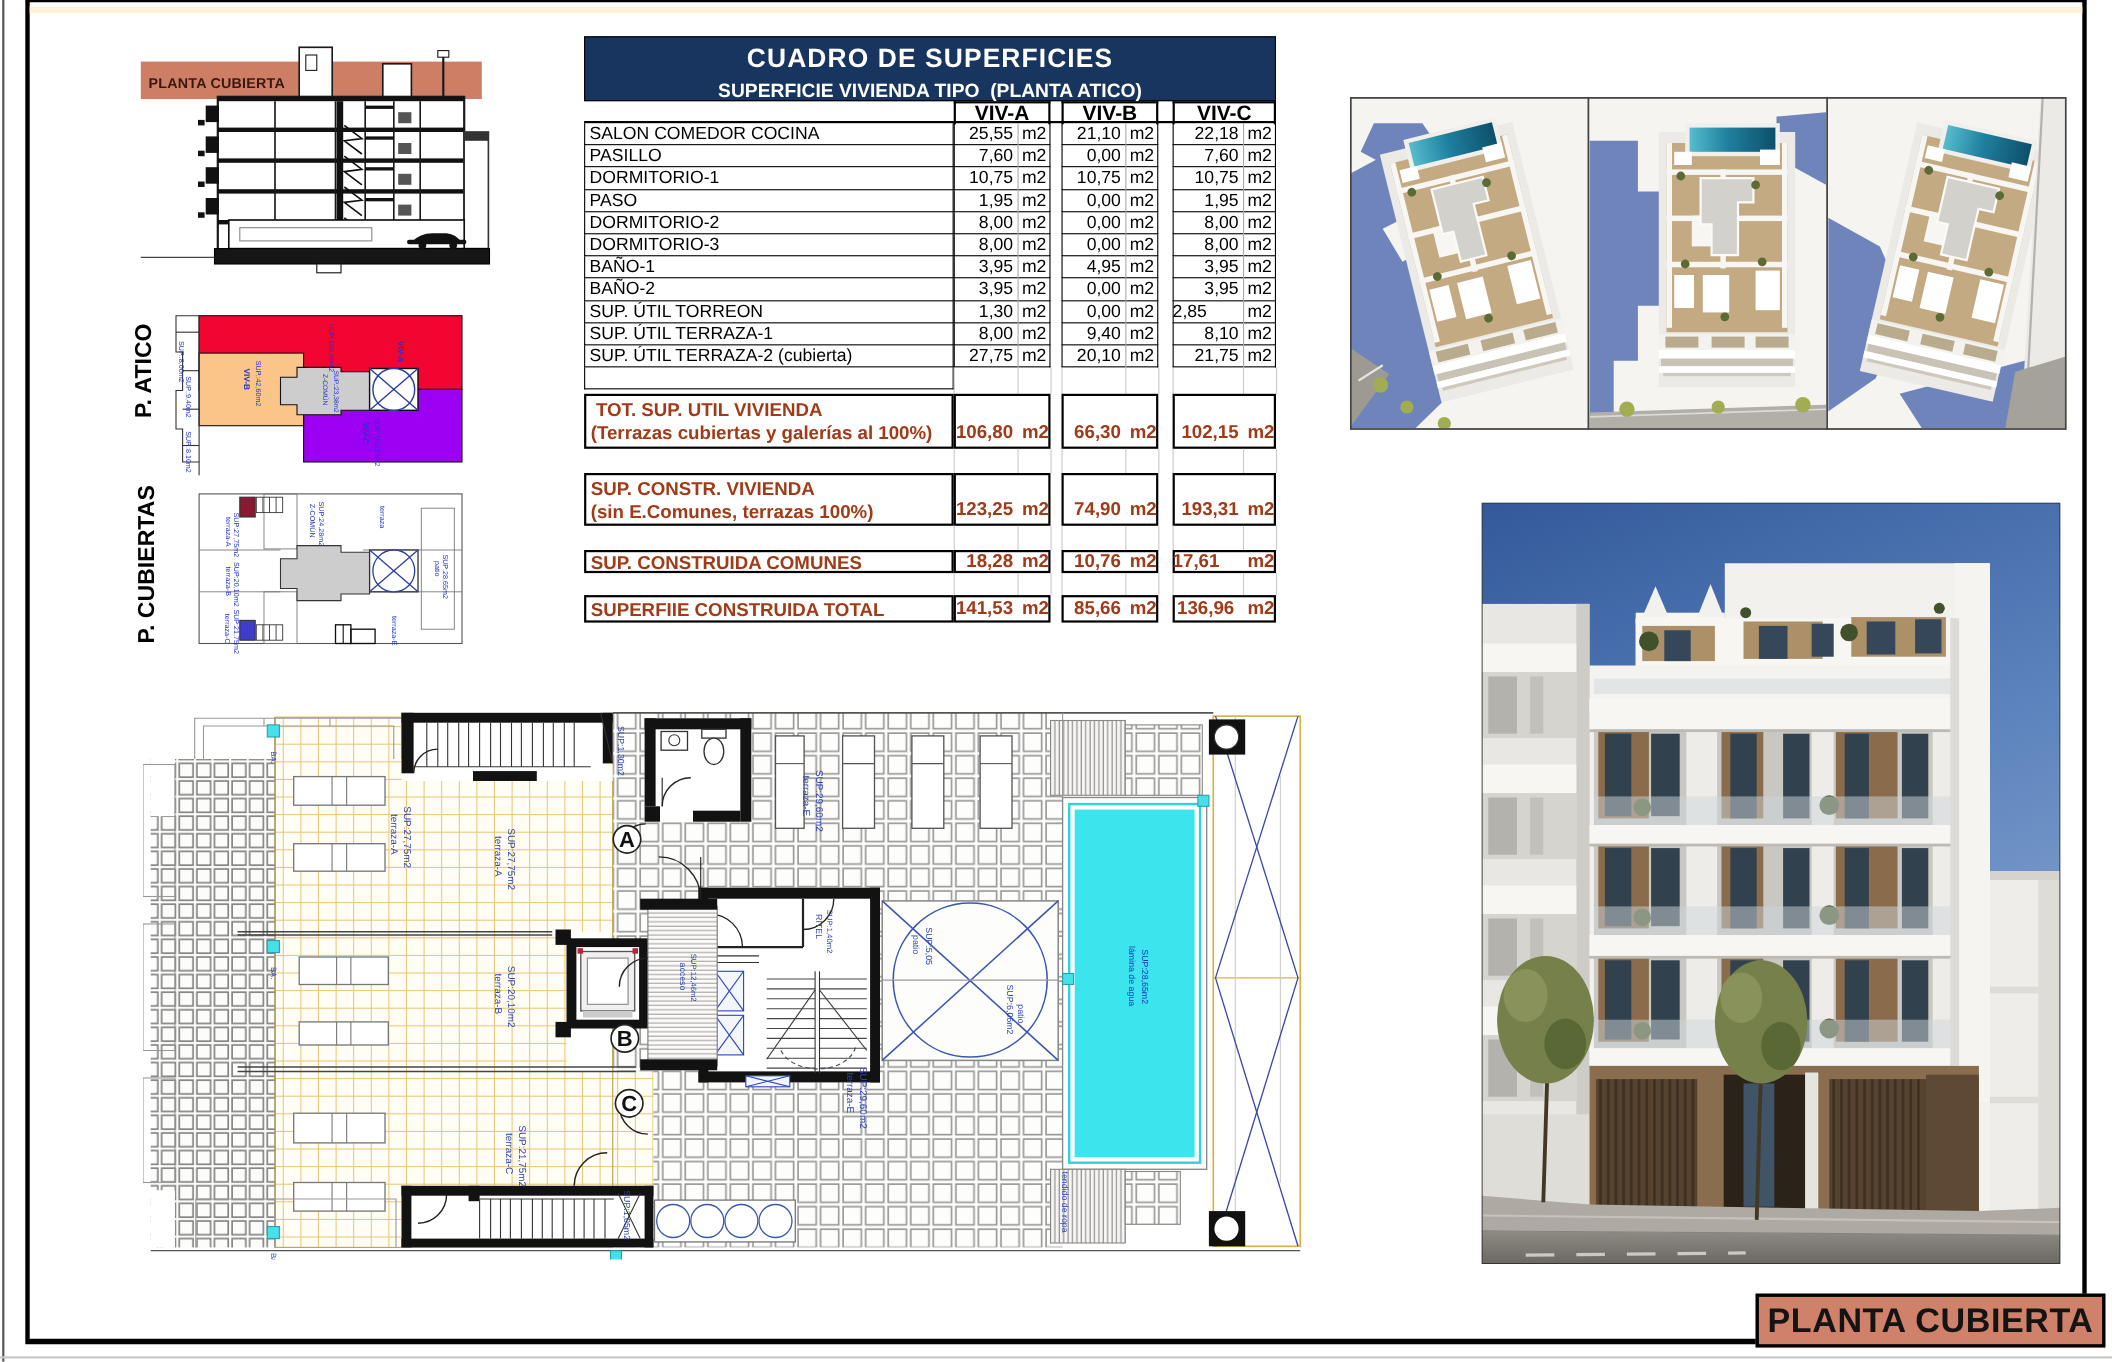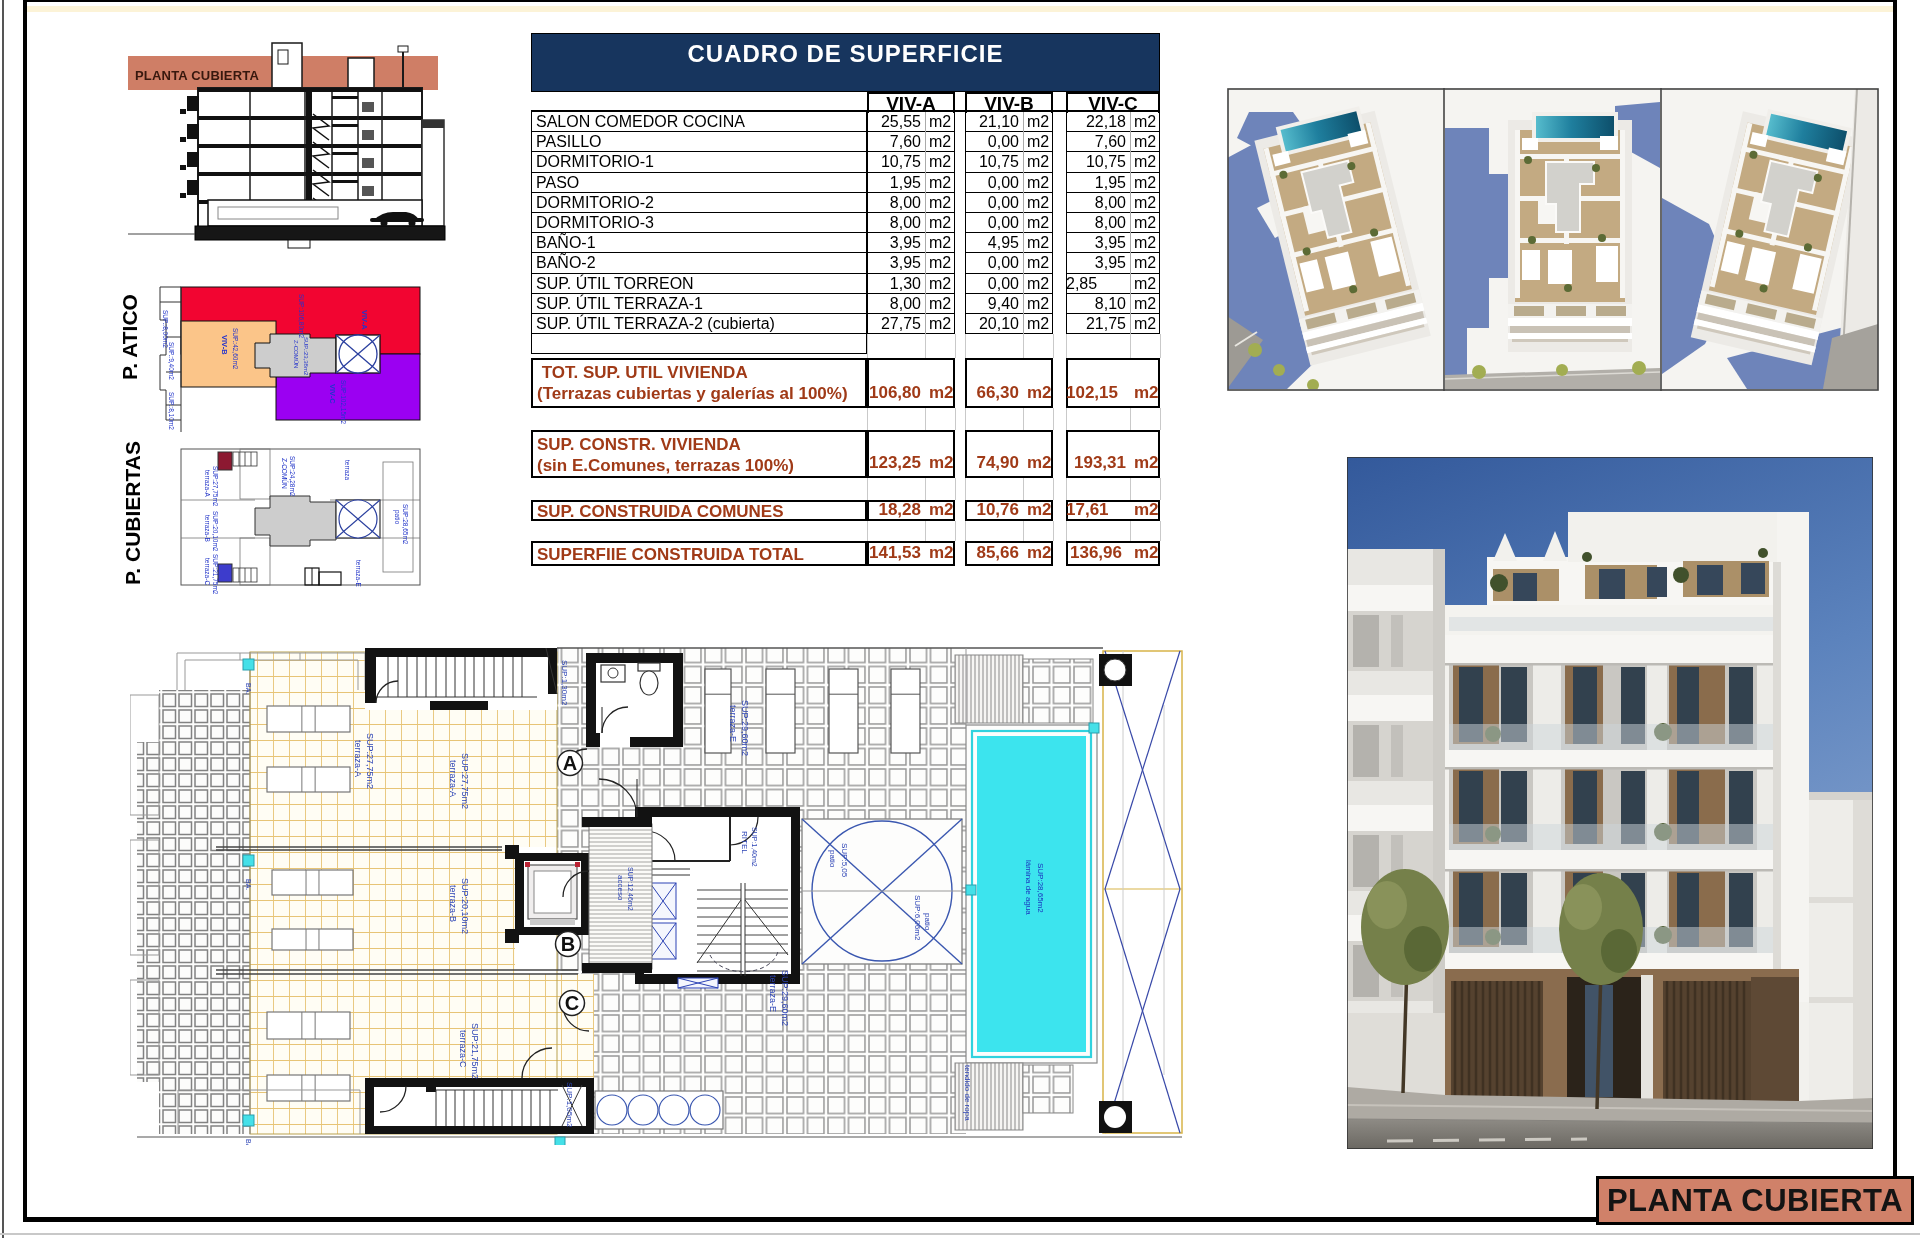--- a/index.html
+++ b/index.html
@@ -13,21 +13,22 @@
 <div class="abs" style="left:2px;top:0;width:2px;height:1238px;background:#555;"></div>
 
 <div class="abs" style="left:23px;top:0;width:1874px;height:1222px;border-style:solid;border-color:#000;border-width:2px 4px 5px 4px;box-sizing:border-box;"></div>
 
 <div class="abs" style="left:27px;top:6px;width:1866px;height:6px;background:#fcf3d7;"></div>
 
 <div class="abs" style="left:0;top:1233px;width:1920px;height:2px;background:#c8c8c8;"></div>
 
 <div class="abs" style="left:0;top:0;">
 <div class="abs" style="left:531px;top:33px;width:629px;height:59px;background:#17355e;border:1px solid #000;box-sizing:border-box;">
-<div style="text-align:center;color:#fff;font-weight:bold;font-size:24px;margin-top:6px;letter-spacing:1px;">CUADRO DE SUPERFICIE</div>
+<div style="text-align:center;color:#fff;font-weight:bold;font-size:24px;margin-top:6px;letter-spacing:1px;">CUADRO DE SUPERFICIES</div>
+<div style="text-align:center;color:#fff;font-weight:bold;font-size:17.5px;margin-top:4px;">SUPERFICIE VIVIENDA TIPO&nbsp; (PLANTA ATICO)</div>
 </div>
 <div class="abs" style="left:531px;top:92px;width:629px;height:20px;border-bottom:2px solid #000;box-sizing:border-box;"></div>
 <div class="abs" style="left:867px;top:92px;width:88px;height:21px;border:2px solid #000;border-bottom:none;box-sizing:border-box;text-align:center;font-weight:bold;font-size:19px;line-height:20px;">VIV-A</div>
 <div class="abs" style="left:965px;top:92px;width:88px;height:21px;border:2px solid #000;border-bottom:none;box-sizing:border-box;text-align:center;font-weight:bold;font-size:19px;line-height:20px;">VIV-B</div>
 <div class="abs" style="left:1066px;top:92px;width:94px;height:21px;border:2px solid #000;border-bottom:none;box-sizing:border-box;text-align:center;font-weight:bold;font-size:19px;line-height:20px;">VIV-C</div>
 <div class="abs" style="left:531px;top:112px;width:336px;height:20px;border:1px solid #000;border-top:none;box-sizing:border-box;font-size:16px;line-height:19px;padding-left:4px;white-space:nowrap;overflow:hidden;">SALON COMEDOR COCINA</div>
 <div class="abs" style="left:867px;top:112px;width:88px;height:20px;border:1px solid #000;border-top:none;box-sizing:border-box;"></div>
 <div class="abs" style="left:867px;top:112px;width:54px;height:20px;font-size:16px;line-height:19px;text-align:right;">25,55</div>
 <div class="abs" style="left:925px;top:112px;width:1px;height:20px;background:#aaa;"></div>
 <div class="abs" style="left:929px;top:112px;width:26px;height:20px;font-size:16px;line-height:19px;">m2</div>
@@ -180,21 +181,21 @@
     <div class="abs" style="left:1130px;top:334px;width:1px;height:24px;background:#c9c9c9;"></div>
     <div class="abs" style="left:1160px;top:334px;width:1px;height:24px;background:#c9c9c9;"></div>
 <div class="abs" style="left:531px;top:358px;width:336px;height:50px;border:2px solid #000;box-sizing:border-box;color:#a03a17;font-weight:bold;font-size:17px;padding:2px 0 0 4px;line-height:21px;white-space:nowrap;">&nbsp;TOT. SUP. UTIL VIVIENDA<br>(Terrazas cubiertas y galerías al 100%)</div>
     <div class="abs" style="left:867px;top:358px;width:88px;height:50px;border:2px solid #000;box-sizing:border-box;"></div>
     <div class="abs" style="left:867px;top:384px;width:54px;height:20px;color:#a03a17;font-weight:bold;font-size:17px;text-align:right;line-height:18px;">106,80</div>
     <div class="abs" style="left:929px;top:384px;width:26px;height:20px;color:#a03a17;font-weight:bold;font-size:17px;line-height:18px;">m2</div>
     <div class="abs" style="left:965px;top:358px;width:88px;height:50px;border:2px solid #000;box-sizing:border-box;"></div>
     <div class="abs" style="left:965px;top:384px;width:54px;height:20px;color:#a03a17;font-weight:bold;font-size:17px;text-align:right;line-height:18px;">66,30</div>
     <div class="abs" style="left:1027px;top:384px;width:26px;height:20px;color:#a03a17;font-weight:bold;font-size:17px;line-height:18px;">m2</div>
     <div class="abs" style="left:1066px;top:358px;width:94px;height:50px;border:2px solid #000;box-sizing:border-box;"></div>
-    <div class="abs" style="left:1066px;top:384px;width:60px;height:20px;color:#a03a17;font-weight:bold;font-size:17px;text-align:left;line-height:18px;">102,15</div>
+    <div class="abs" style="left:1066px;top:384px;width:60px;height:20px;color:#a03a17;font-weight:bold;font-size:17px;text-align:right;line-height:18px;">102,15</div>
     <div class="abs" style="left:1134px;top:384px;width:26px;height:20px;color:#a03a17;font-weight:bold;font-size:17px;line-height:18px;">m2</div>
 <div class="abs" style="left:867px;top:408px;width:1px;height:22px;background:#c9c9c9;"></div>
     <div class="abs" style="left:925px;top:408px;width:1px;height:22px;background:#c9c9c9;"></div>
     <div class="abs" style="left:955px;top:408px;width:1px;height:22px;background:#c9c9c9;"></div>
     <div class="abs" style="left:965px;top:408px;width:1px;height:22px;background:#c9c9c9;"></div>
     <div class="abs" style="left:1023px;top:408px;width:1px;height:22px;background:#c9c9c9;"></div>
     <div class="abs" style="left:1053px;top:408px;width:1px;height:22px;background:#c9c9c9;"></div>
     <div class="abs" style="left:1066px;top:408px;width:1px;height:22px;background:#c9c9c9;"></div>
     <div class="abs" style="left:1130px;top:408px;width:1px;height:22px;background:#c9c9c9;"></div>
     <div class="abs" style="left:1160px;top:408px;width:1px;height:22px;background:#c9c9c9;"></div>

